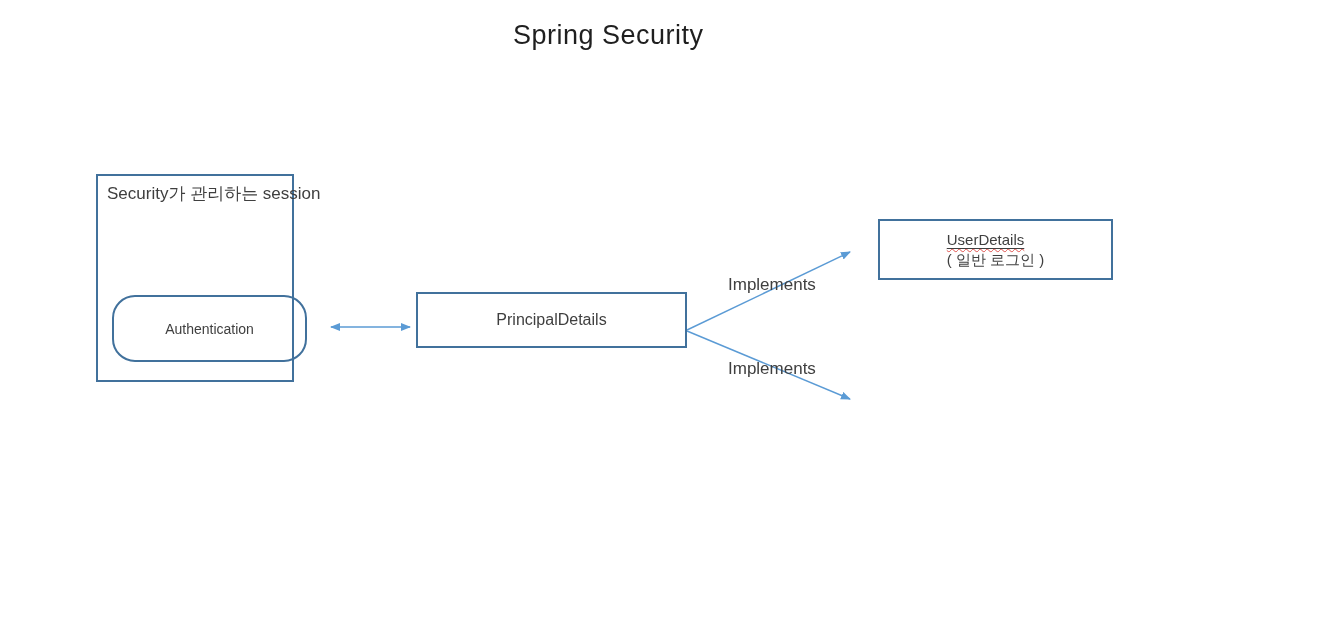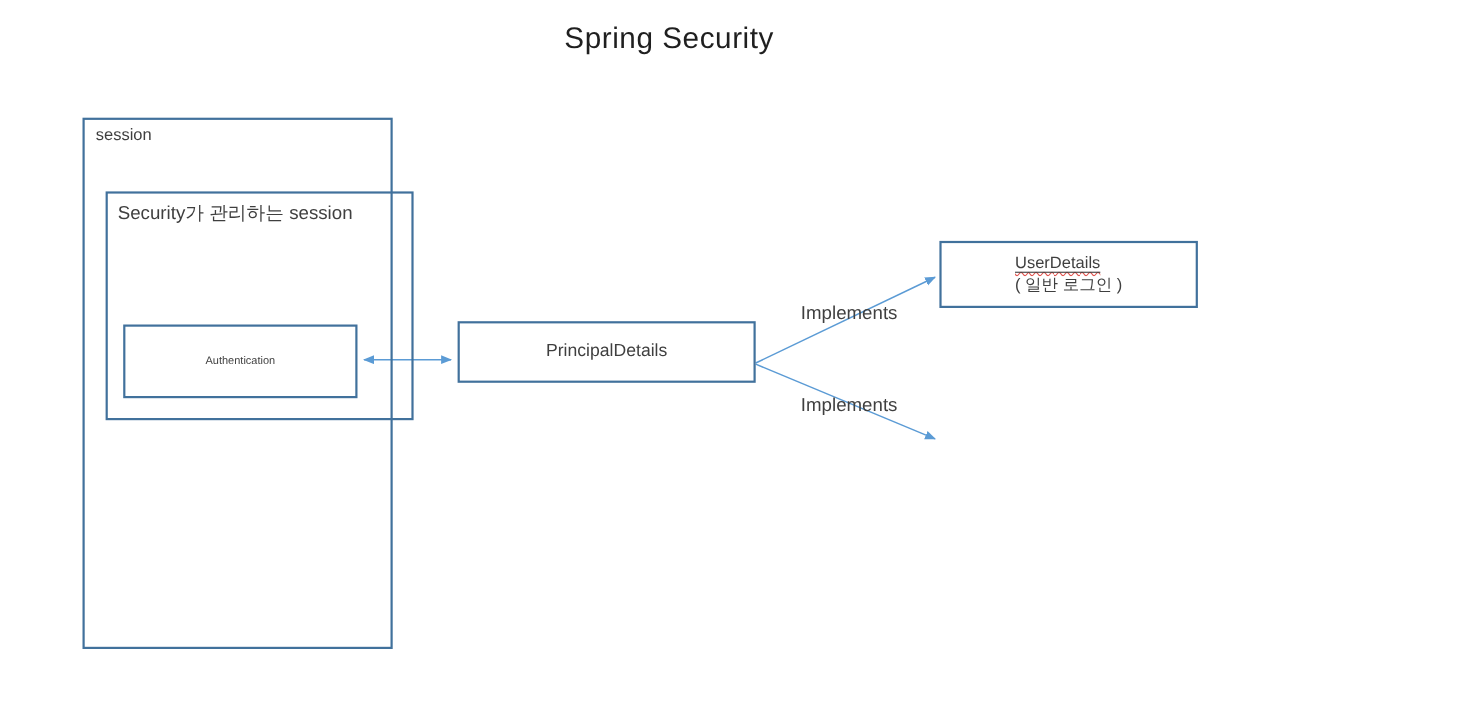--- a/index.html
+++ b/index.html
@@ -37,37 +37,37 @@
     border: 2px solid var(--border);
     background: transparent;
     color: var(--text);
   }
 
   .session-box { left: 75px; top: 107px; width: 282px; height: 483px; }
   .session-box .corner-label {
     position: absolute; left: 10px; top: 5px; font-size: 15px;
   }
 
-  .managed-box { left: 96px; top: 174px; width: 280px; height: 208px; }
+  .managed-box { left: 96px; top: 174px; width: 198px; height: 208px; }
   .managed-box .corner-label {
     position: absolute; left: 9px; top: 6px; font-size: 17px; white-space: nowrap;
   }
 
   .center-box {
     display: flex; align-items: center; justify-content: center;
     text-align: center;
   }
-  .auth-box { left: 112px; top: 295px; width: 213px; height: 67px; font-size: 10px; }
+  .auth-box { left: 112px; top: 295px; width: 195px; height: 67px; font-size: 14px; border-radius: 23px; }
   .principal-box { left: 416px; top: 292px; width: 271px; height: 56px; font-size: 16px; }
 
   .iface-box {
     display: flex; align-items: center; justify-content: center;
     font-size: 15px; line-height: 20px;
   }
-  .userdetails-box { left: 854px; top: 219px; width: 235px; height: 61px; }
+  .userdetails-box { left: 878px; top: 219px; width: 235px; height: 61px; }
   .oauth2-box { left: 878px; top: 374px; width: 235px; height: 59px; }
   .iface-text { display: inline-block; text-align: left; white-space: nowrap; }
 
   .misspelled {
     text-decoration: underline wavy var(--squiggle);
     text-decoration-thickness: 1px;
     text-underline-offset: 3px;
   }
   .u-solid { text-decoration: underline solid currentColor; text-decoration-thickness: 1px; }
 
@@ -102,23 +102,20 @@
       </marker>
       <marker id="ah-rev" markerWidth="11" markerHeight="9" refX="9" refY="4" orient="auto-start-reverse" markerUnits="userSpaceOnUse">
         <path class="arrowhead-shape" d="M0,0 L10,4 L0,8 Z"></path>
       </marker>
     </defs>
     <line class="connector-line" x1="331" y1="327" x2="410" y2="327" marker-start="url(#ah-rev)" marker-end="url(#ah)"></line>
     <line class="connector-line" x1="687" y1="330" x2="850" y2="252" marker-end="url(#ah)"></line>
     <line class="connector-line" x1="687" y1="331" x2="850" y2="399" marker-end="url(#ah)"></line>
   </svg>
 
-  <div class="dbox session-box">
-    <span class="corner-label">session</span>
-  </div>
 
   <div class="dbox managed-box">
     <span class="corner-label">Security가 관리하는 session</span>
   </div>
 
   <div class="dbox center-box auth-box">
     <span>Authentication</span>
   </div>
 
   <div class="dbox center-box principal-box">

